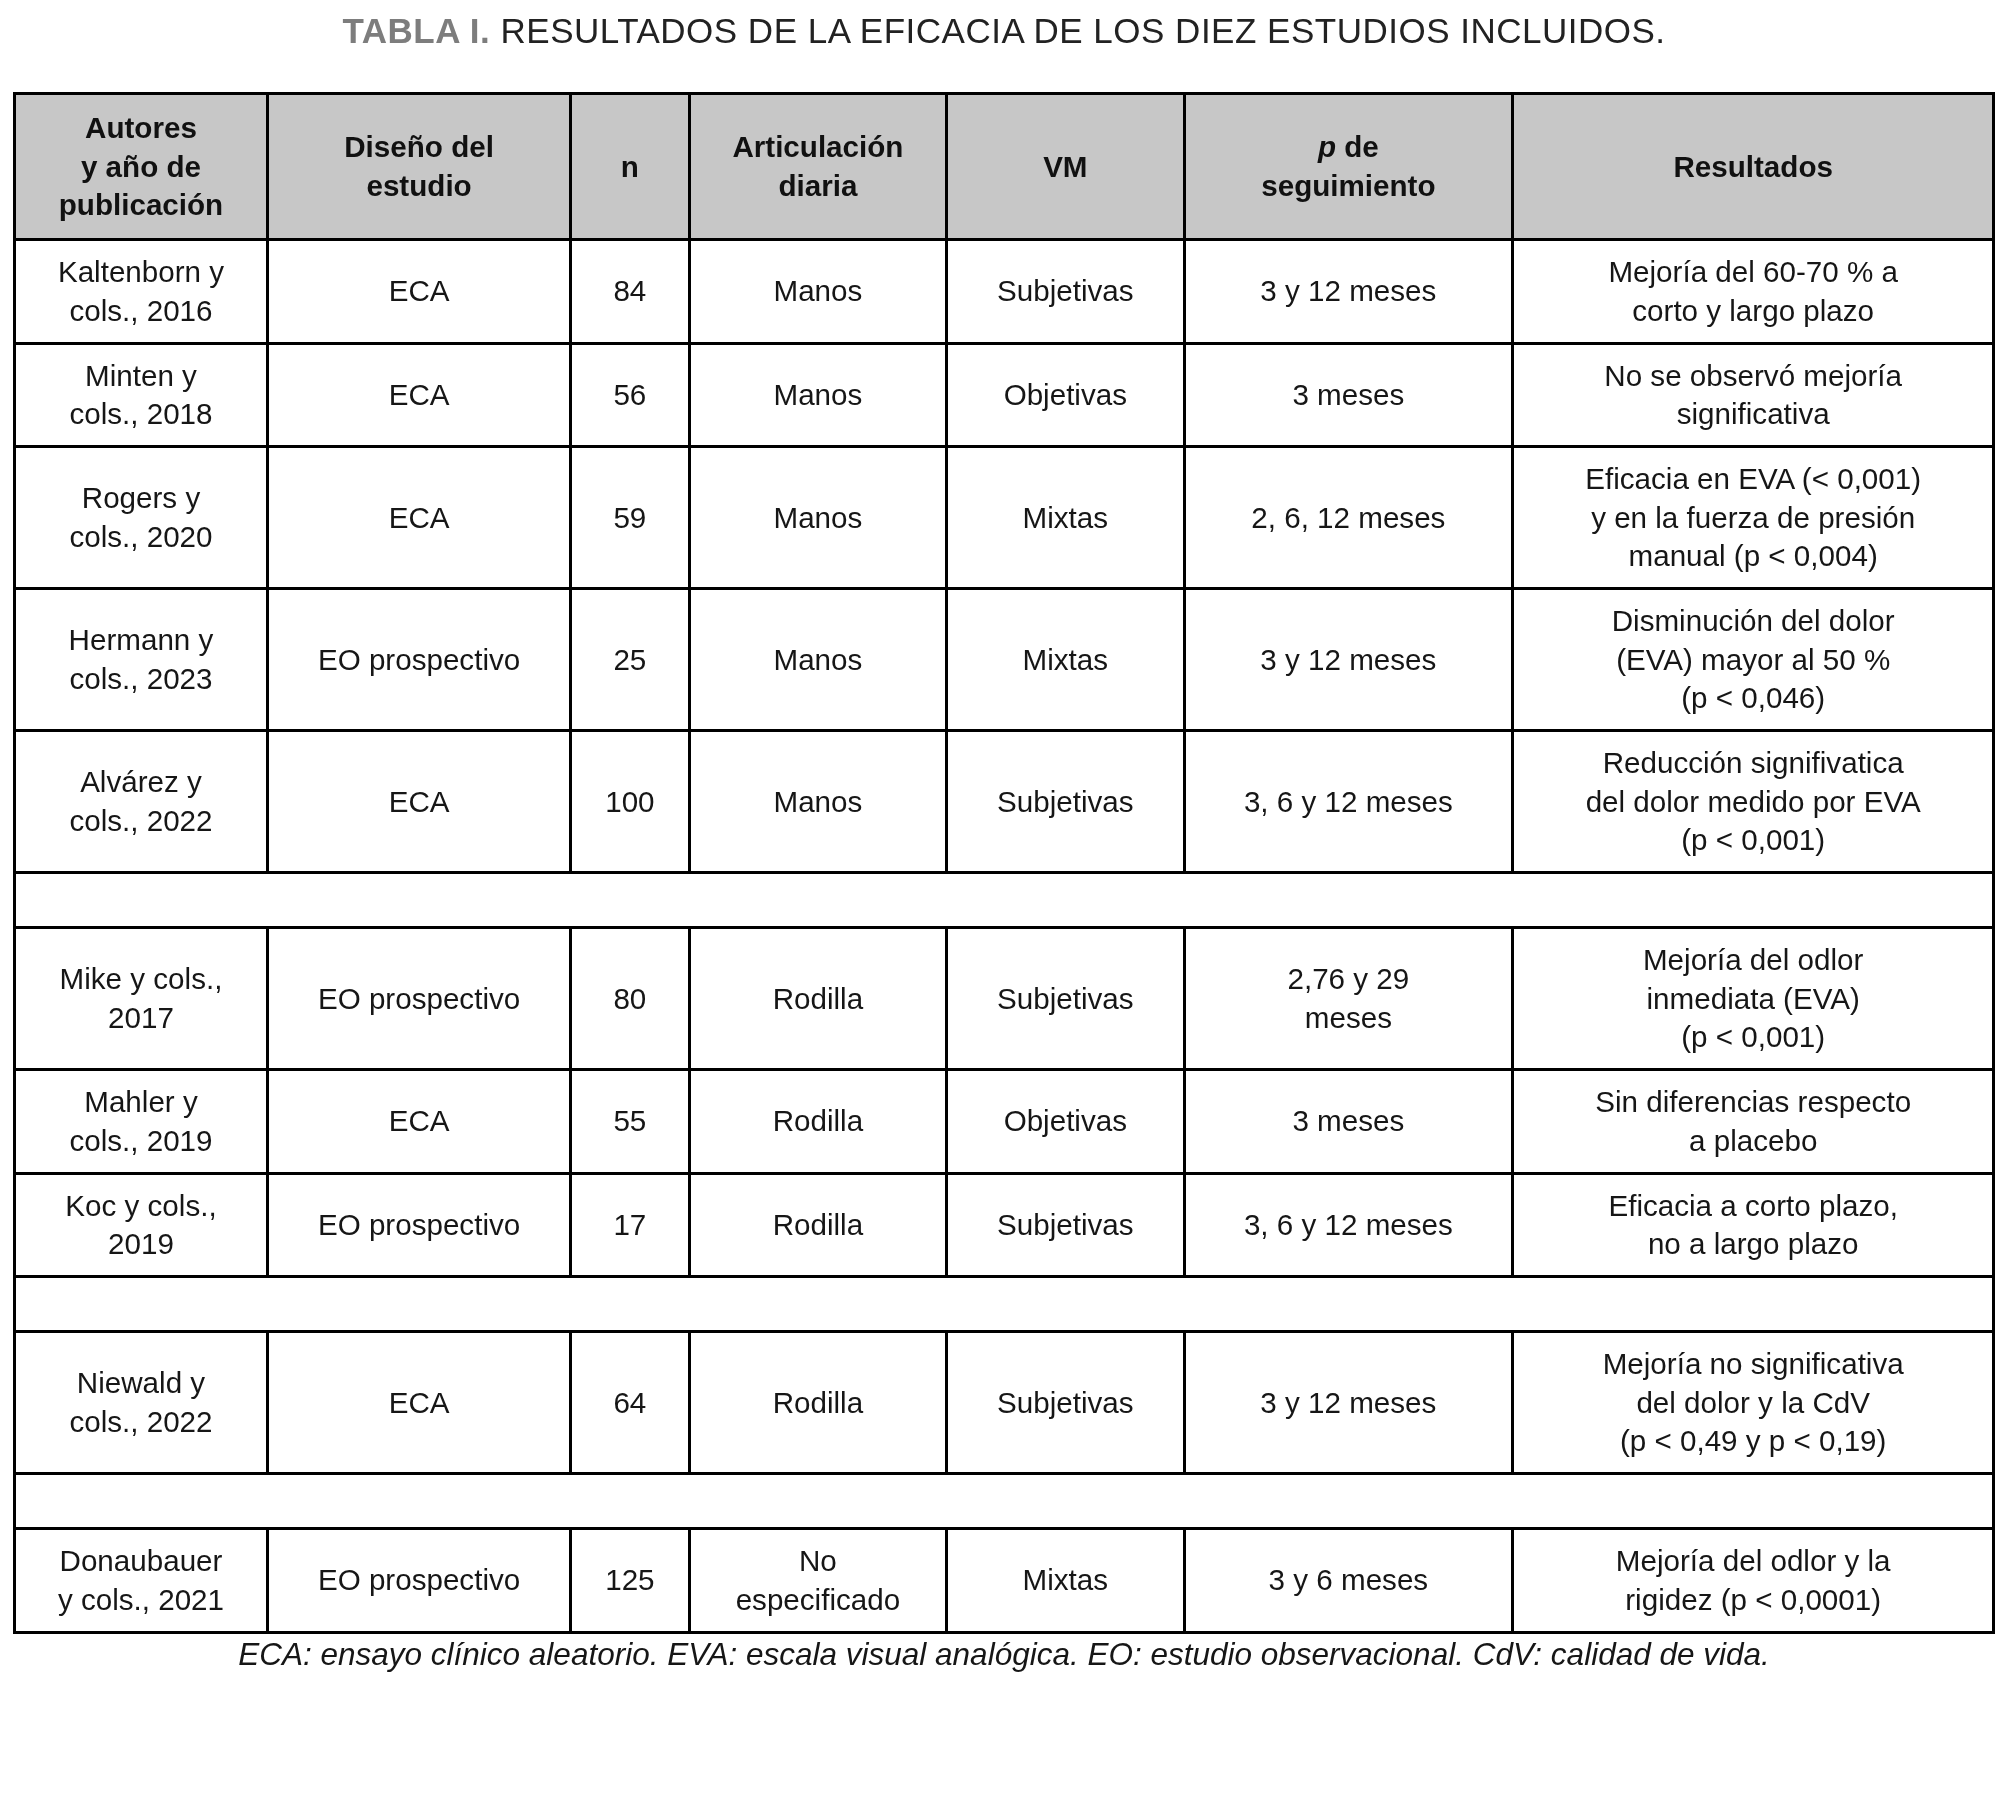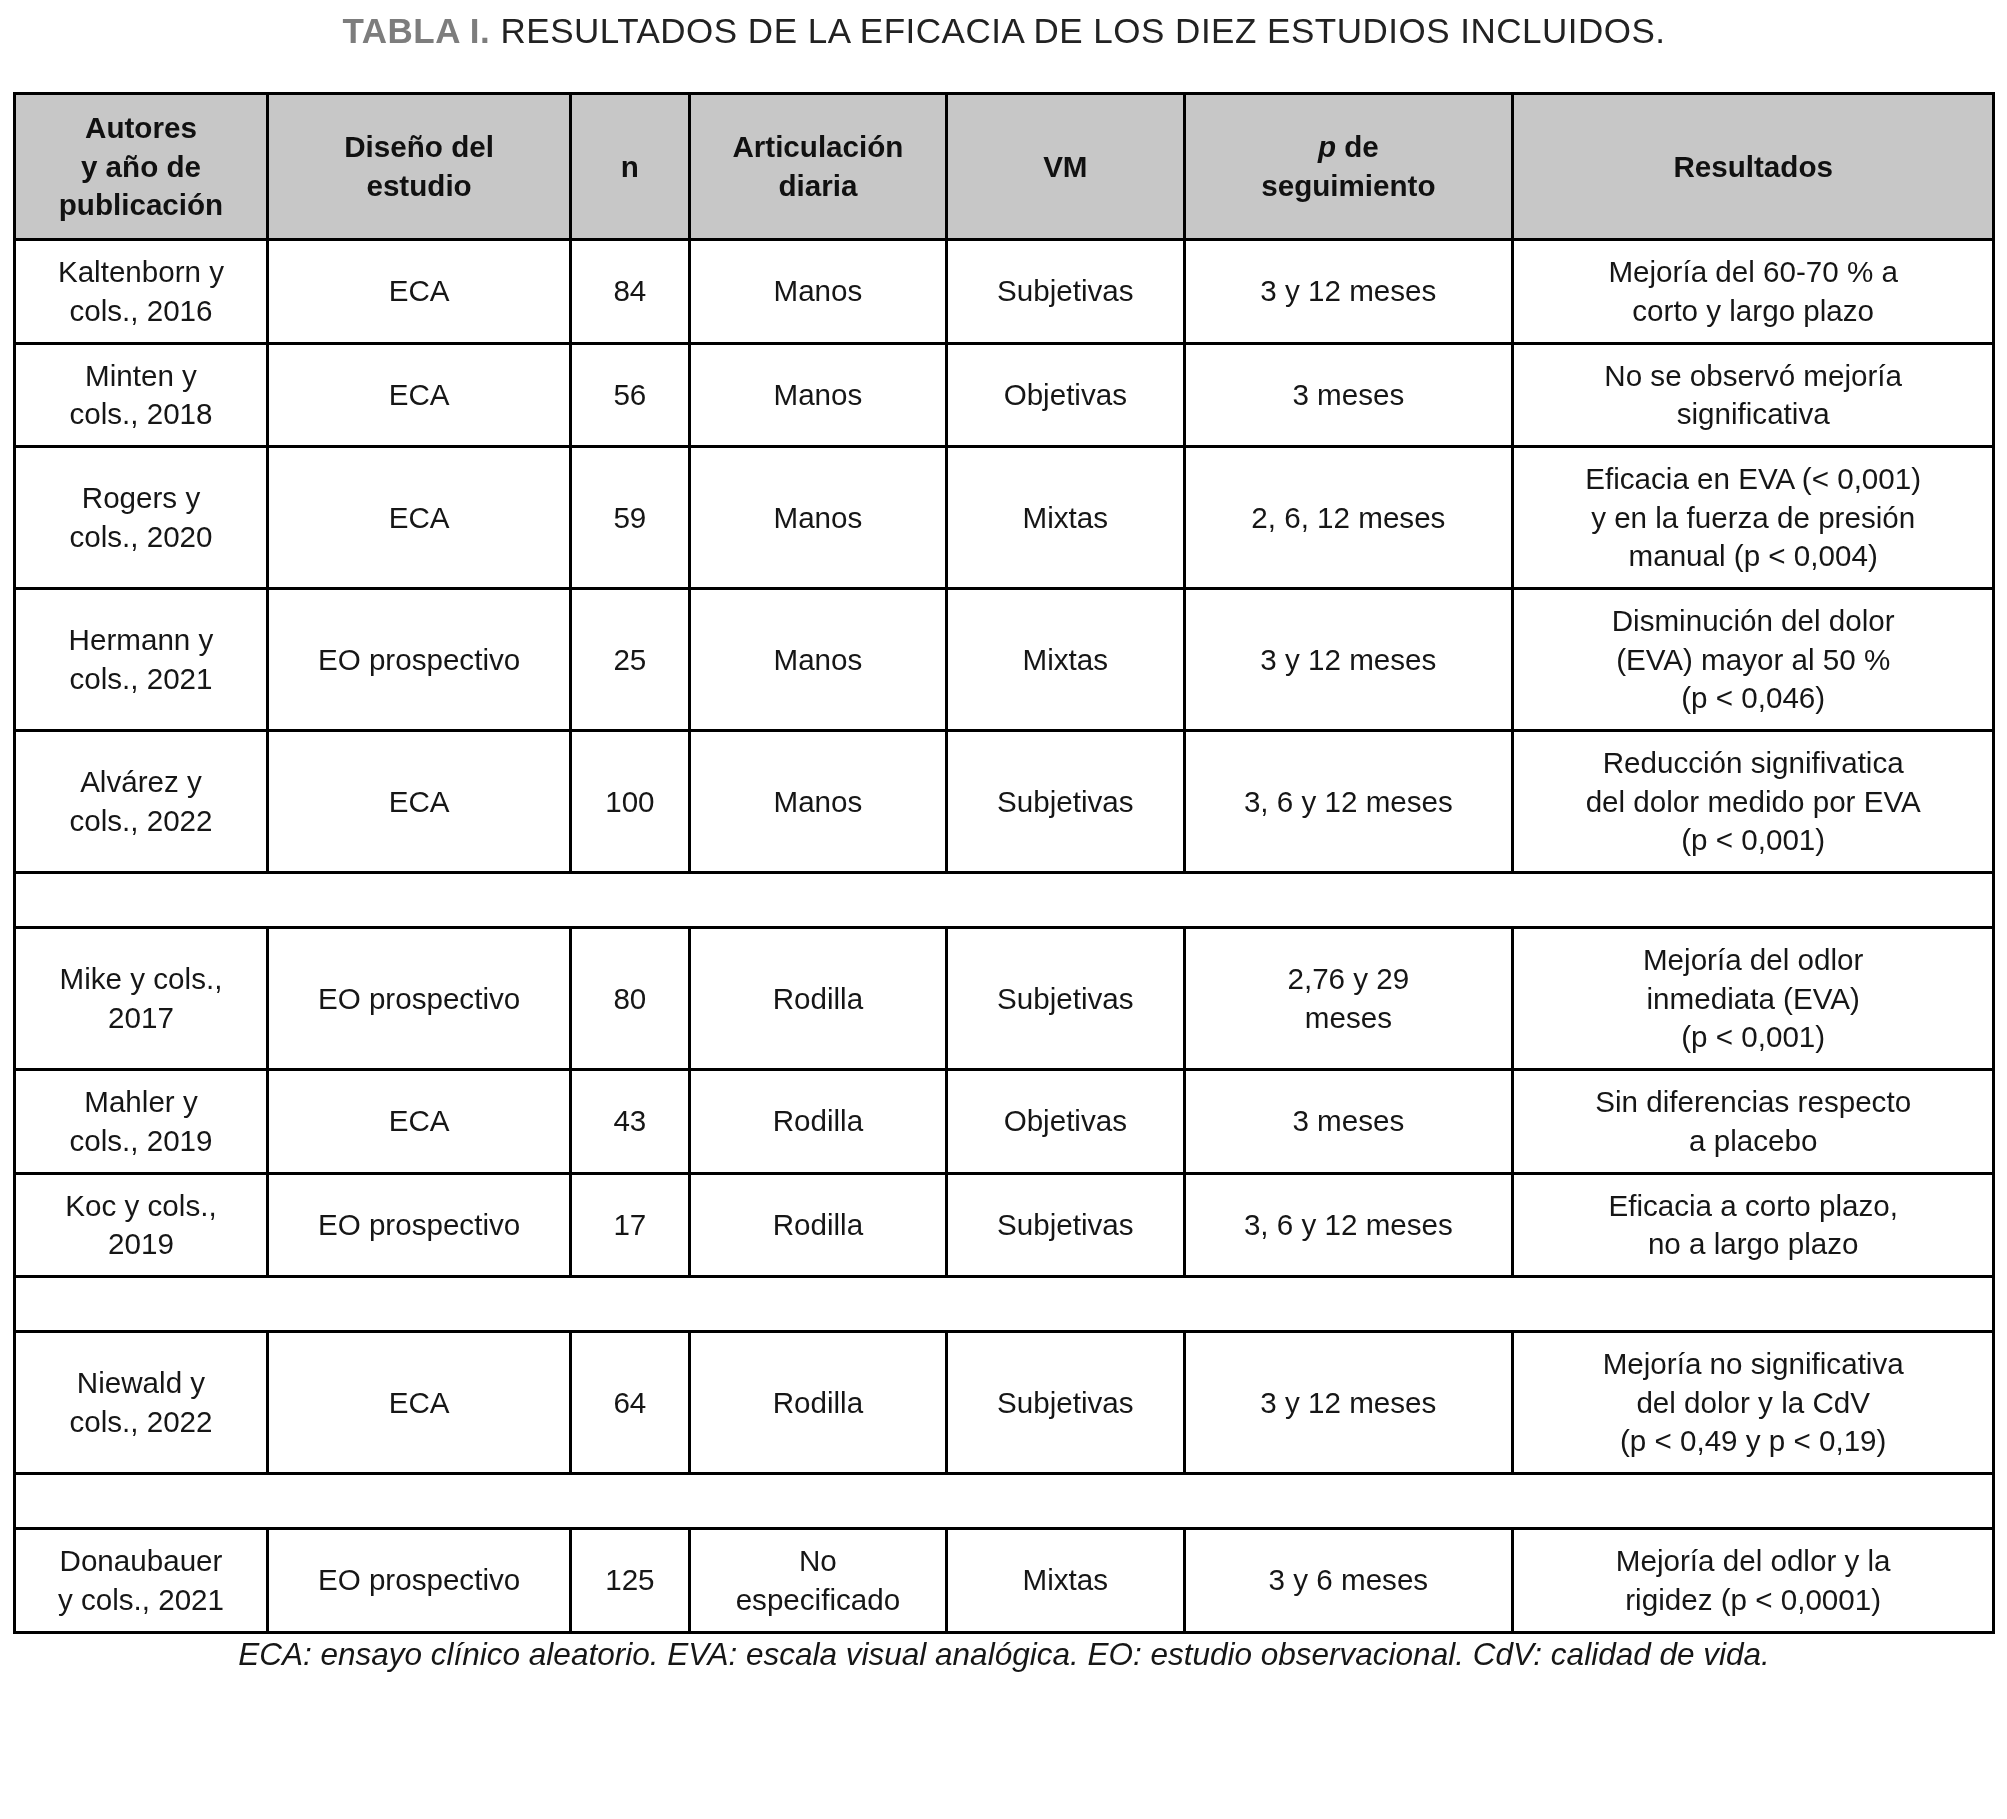--- a/index.html
+++ b/index.html
@@ -140,21 +140,21 @@
         <td>Manos</td>
         <td>Mixtas</td>
         <td>2, 6, 12 meses</td>
         <td>Eficacia en EVA (&lt; 0,001)
 y en la fuerza de presión
 manual (p &lt; 0,004)</td>
       </tr>
 
       <tr>
         <td class="autores">Hermann y
-cols., 2021</td>
+cols., 2023</td>
         <td>EO prospectivo</td>
         <td>25</td>
         <td>Manos</td>
         <td>Mixtas</td>
         <td>3 y 12 meses</td>
         <td>Disminución del dolor
 (EVA) mayor al 50 %
 (p &lt; 0,046)</td>
       </tr>
 
@@ -186,21 +186,21 @@
 meses</td>
         <td>Mejoría del odlor
 inmediata (EVA)
 (p &lt; 0,001)</td>
       </tr>
 
       <tr>
         <td class="autores">Mahler y
 cols., 2019</td>
         <td>ECA</td>
-        <td>43</td>
+        <td>55</td>
         <td>Rodilla</td>
         <td>Objetivas</td>
         <td>3 meses</td>
         <td>Sin diferencias respecto
 a placebo</td>
       </tr>
 
       <tr>
         <td class="autores">Koc y cols.,
 2019</td>

